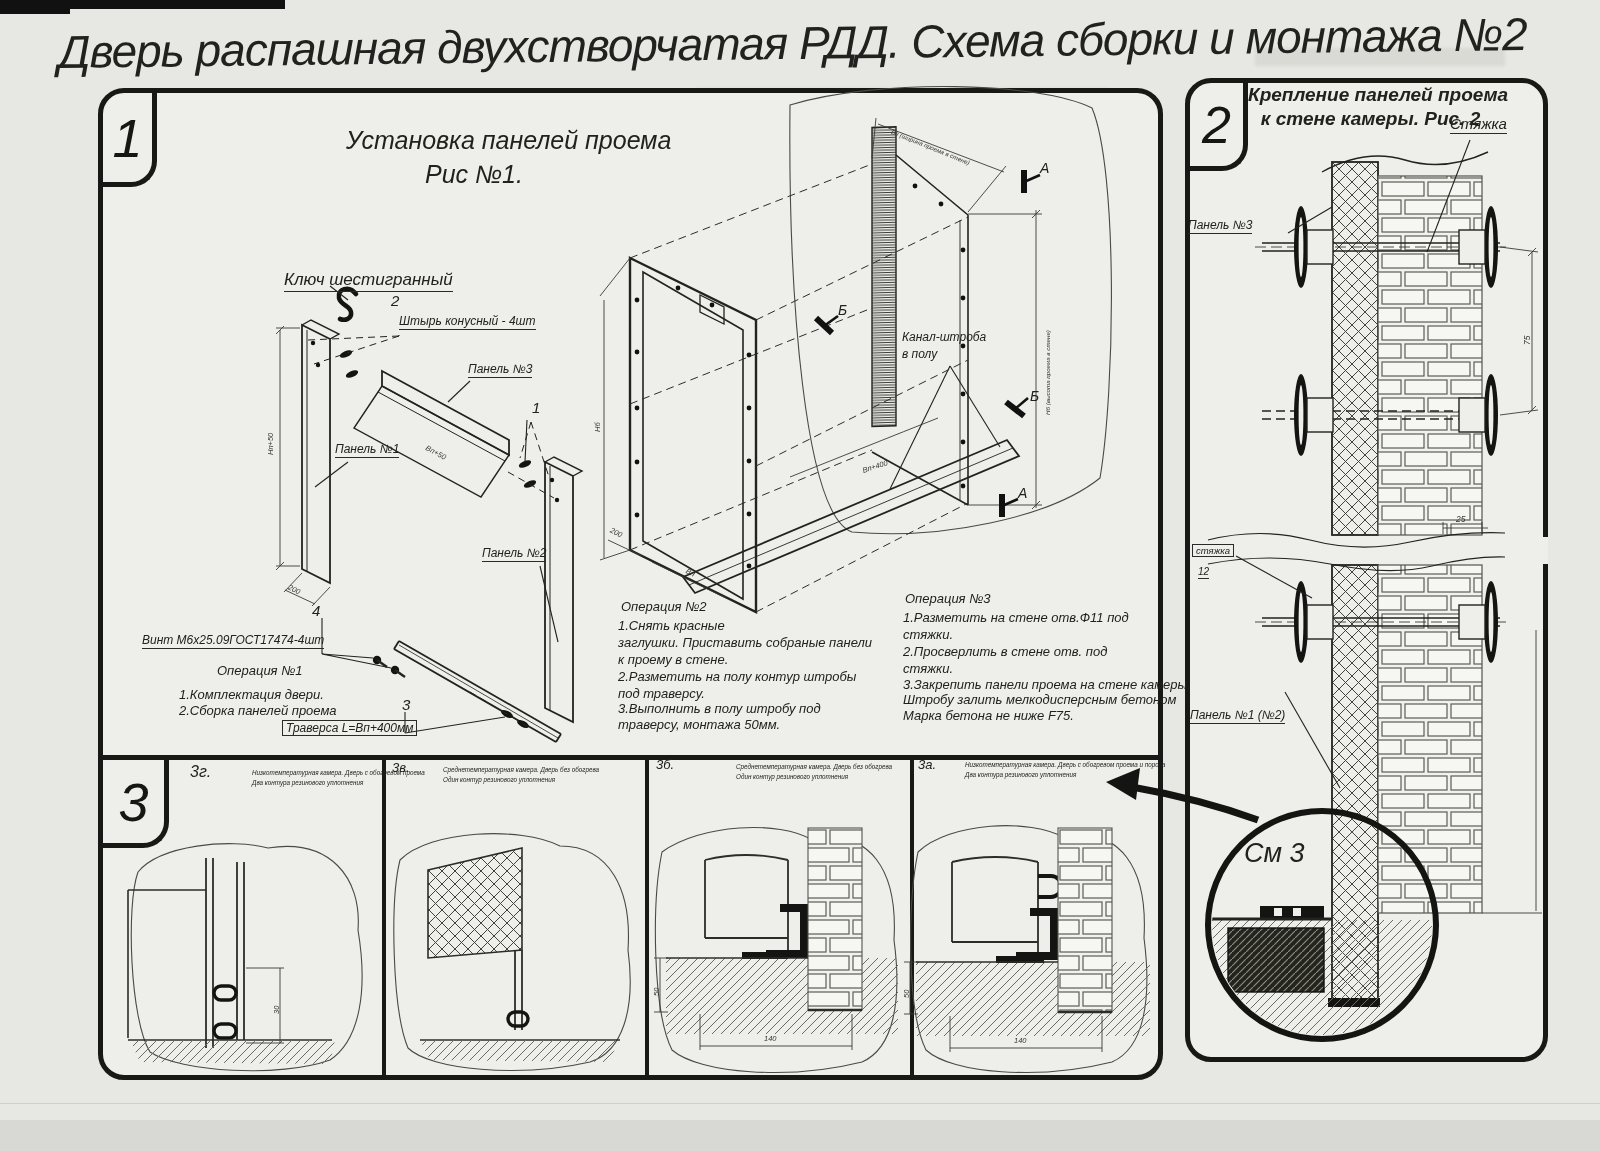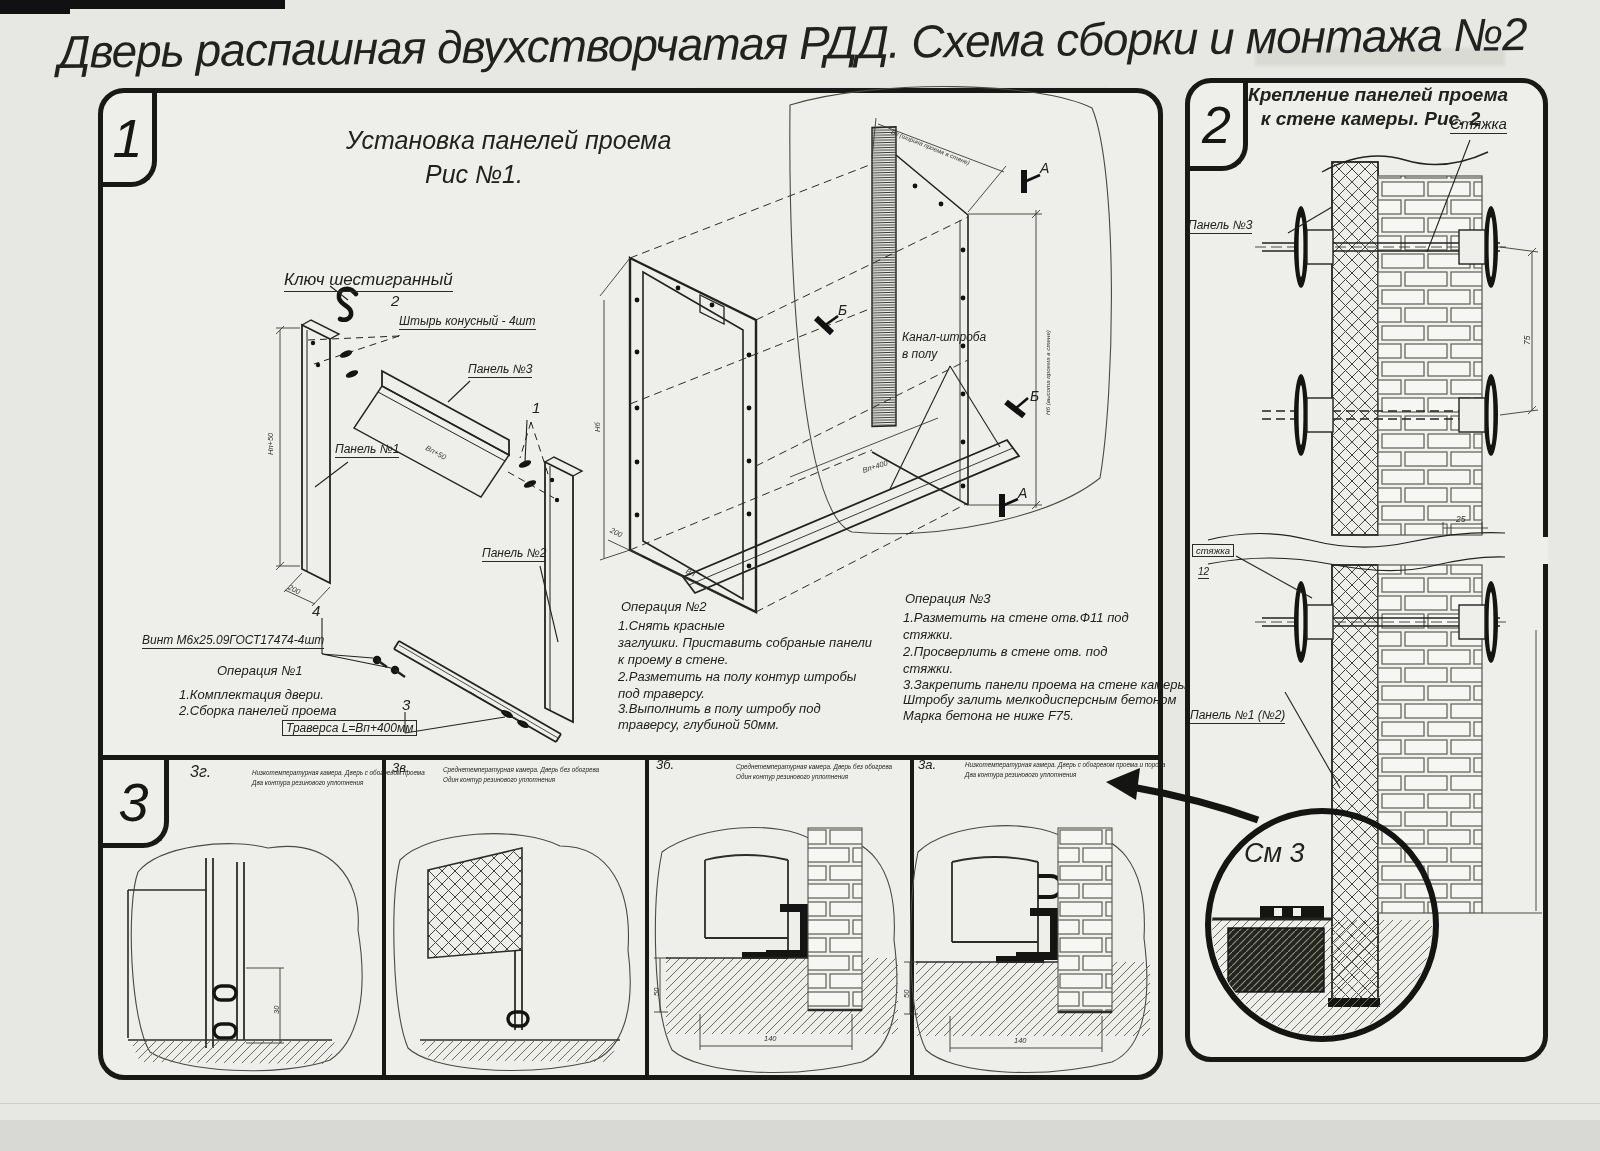--- a/index.html
+++ b/index.html
@@ -385,21 +385,21 @@
 <div class="lbl t-op" style="left:179px;top:686px;">1.Комплектация двери.</div>
 <div class="lbl t-op" style="left:179px;top:702px;">2.Сборка панелей проема</div>
 
 <div class="lbl t-op" style="left:621px;top:598px;">Операция №2</div>
 <div class="lbl t-op" style="left:618px;top:617px;">1.Снять красные</div>
 <div class="lbl t-op" style="left:618px;top:634px;">заглушки. Приставить собраные панели</div>
 <div class="lbl t-op" style="left:618px;top:651px;">к проему в стене.</div>
 <div class="lbl t-op" style="left:618px;top:668px;">2.Разметить на полу контур штробы</div>
 <div class="lbl t-op" style="left:618px;top:685px;text-align:center;">под траверсу.</div>
 <div class="lbl t-op" style="left:618px;top:700px;">3.Выполнить в полу штробу под</div>
-<div class="lbl t-op" style="left:618px;top:716px;">траверсу, глубиной 50мм.</div>
+<div class="lbl t-op" style="left:618px;top:716px;">траверсу, монтажа 50мм.</div>
 
 <div class="lbl t-op" style="left:905px;top:590px;">Операция №3</div>
 <div class="lbl t-op" style="left:903px;top:609px;">1.Разметить на стене отв.Ф11 под</div>
 <div class="lbl t-op" style="left:903px;top:626px;">стяжки.</div>
 <div class="lbl t-op" style="left:903px;top:643px;">2.Просверлить в стене отв.  под</div>
 <div class="lbl t-op" style="left:903px;top:660px;">стяжки.</div>
 <div class="lbl t-op" style="left:903px;top:676px;">3.Закрепить панели проема на стене камеры.</div>
 <div class="lbl t-op" style="left:903px;top:691px;">Штробу залить мелкодисперсным бетоном</div>
 <div class="lbl t-op" style="left:903px;top:707px;">Марка бетона не ниже   F75.</div>
 

